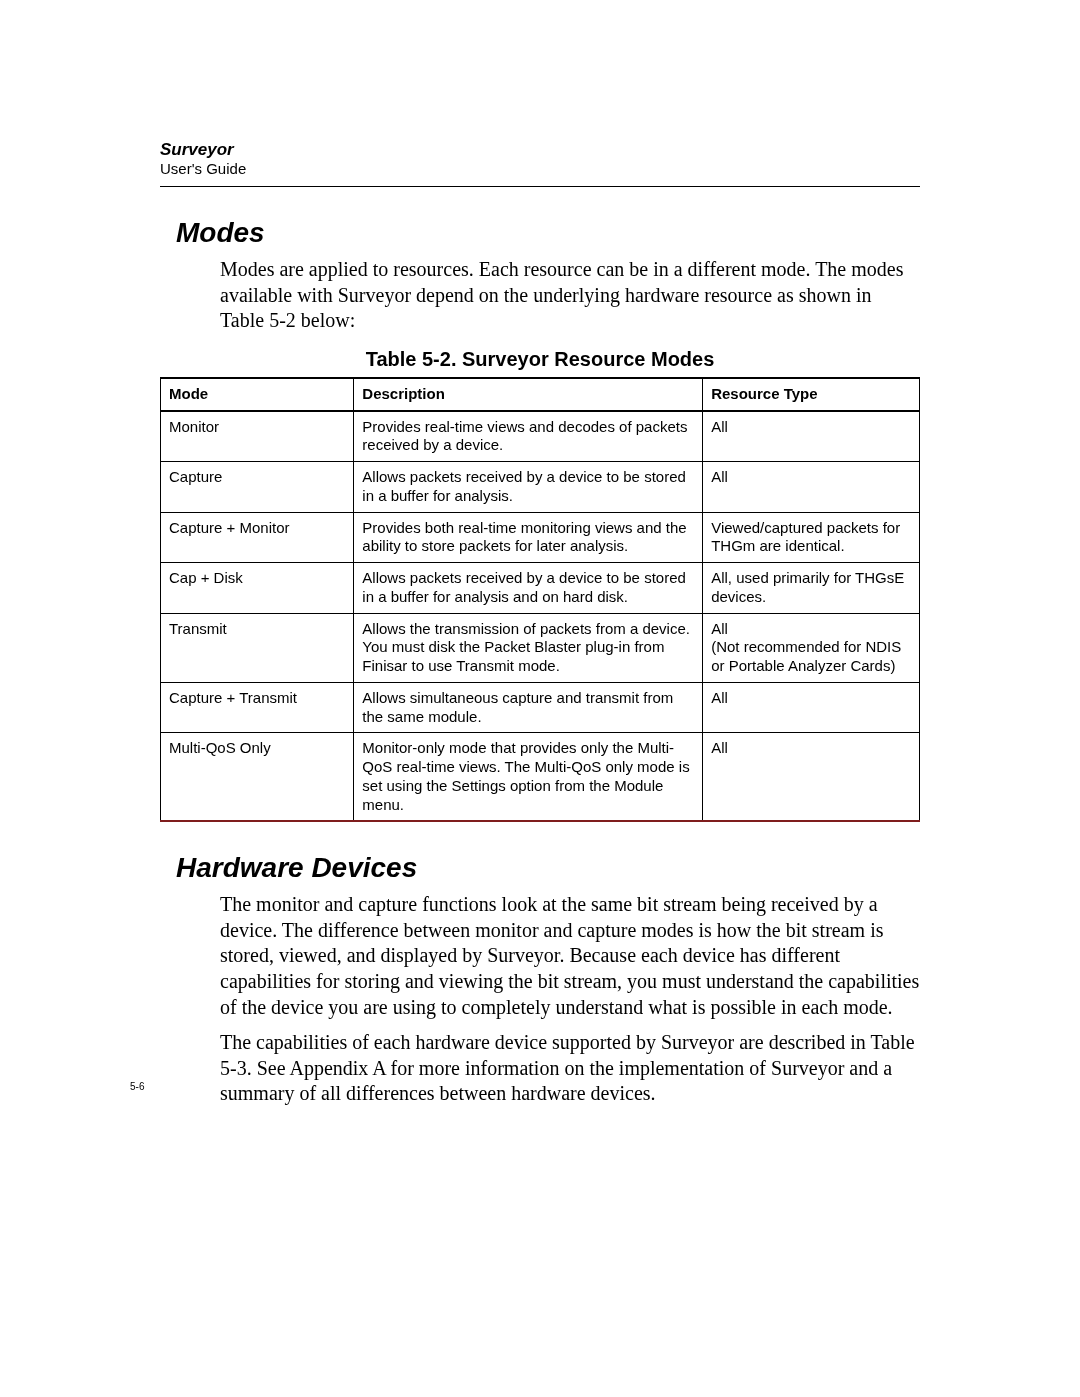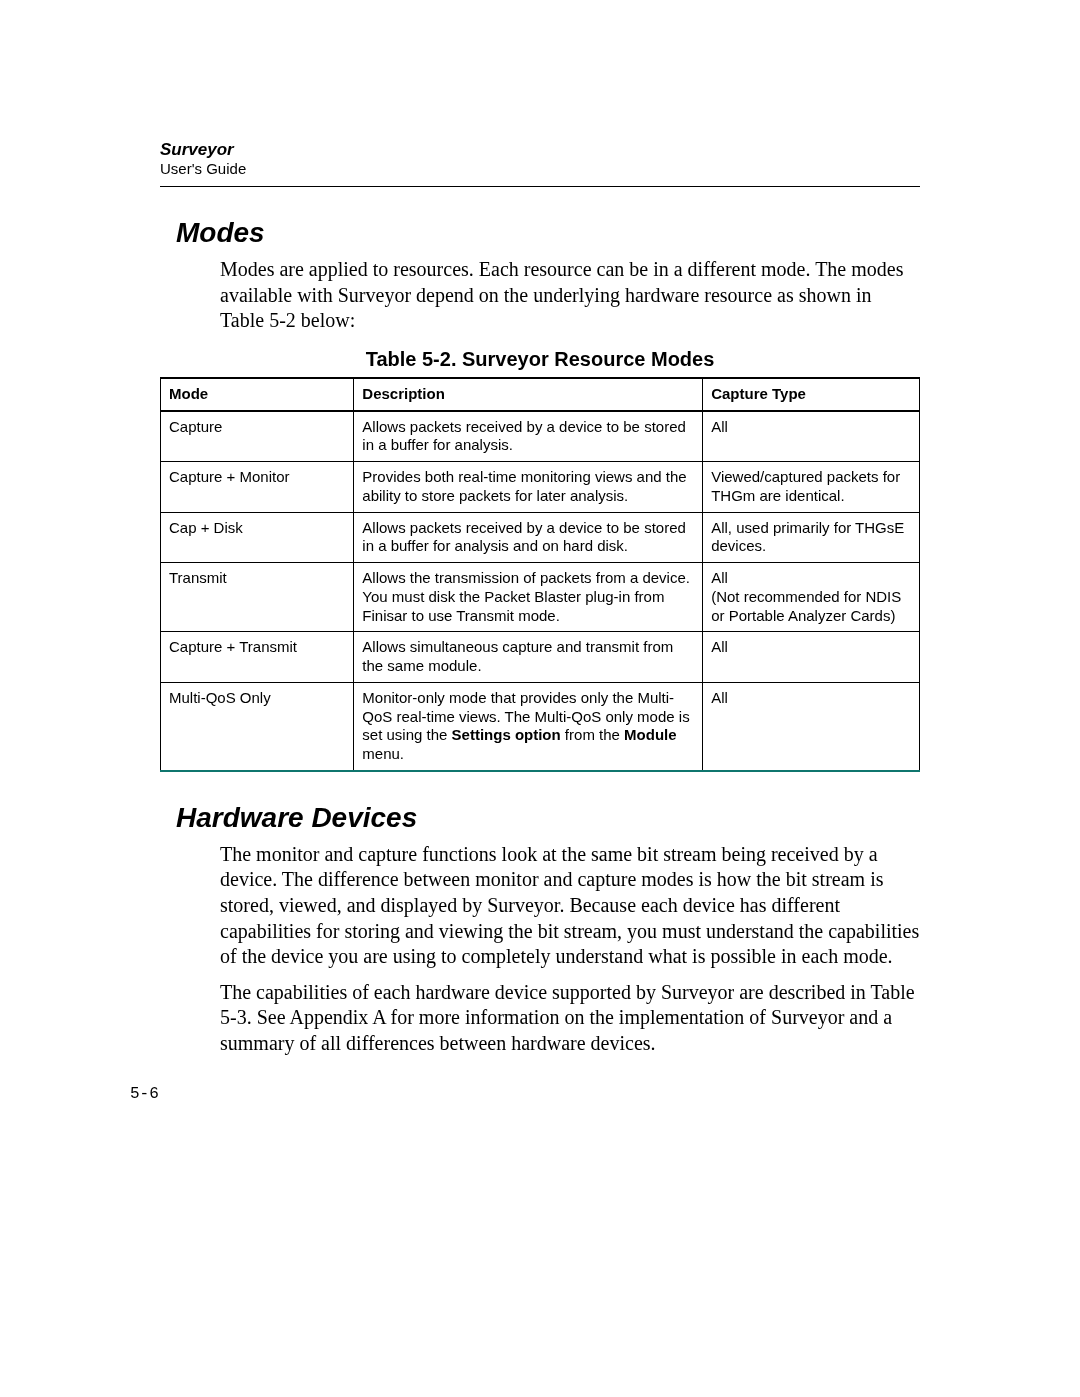--- a/index.html
+++ b/index.html
@@ -69,32 +69,32 @@
     vertical-align: top;
     line-height: 1.25;
   }
   table.modes th {
     font-weight: bold;
     border-top: 2px solid #000;
     border-bottom: 2px solid #000;
     margin-top: 32px;
   }
   table.modes tr:last-child td {
-    border-bottom: 2px solid #0f766e;
+    border-bottom: 2px solid #7f1d1d;
   }
   .col-mode { width: 190px; }
   .col-desc { width: 360px; }
   .col-res  { width: 210px; }
-  .bold-inline { font-weight: bold; }
+  .bold-inline { font-weight: normal; }
   .page-num {
     position: absolute;
     left: 130px;
-    bottom: 94px;
-    font-family: Liberation Mono, monospace;
-    font-size: 16px;
+    bottom: 105px;
+    font-family: Liberation Sans, sans-serif;
+    font-size: 10px;
   }
 </style>
 </head>
 <body>
 
 <div class="page">
 
   <div class="header-block">
     <span class="hdr-title">Surveyor</span>
     <span class="hdr-sub">User's Guide</span>
@@ -104,24 +104,29 @@
   <div class="section-heading">Modes</div>
   <p class="body-text">Modes are applied to resources. Each resource can be in a different mode. The modes available with Surveyor depend on the underlying hardware resource as shown in Table 5-2 below:</p>
 
   <div class="table-caption">Table 5-2. Surveyor Resource Modes</div>
 
   <table class="modes">
     <thead>
       <tr>
         <th class="col-mode">Mode</th>
         <th class="col-desc">Description</th>
-        <th class="col-res">Capture Type</th>
+        <th class="col-res">Resource Type</th>
       </tr>
     </thead>
     <tbody>
+      <tr>
+        <td>Monitor</td>
+        <td>Provides real-time views and decodes of packets received by a device.</td>
+        <td>All</td>
+      </tr>
       <tr>
         <td>Capture</td>
         <td>Allows packets received by a device to be stored in a buffer for analysis.</td>
         <td>All</td>
       </tr>
       <tr>
         <td>Capture + Monitor</td>
         <td>Provides both real-time monitoring views and the ability to store packets for later analysis.</td>
         <td>Viewed/captured packets for THGm are identical.</td>
       </tr>

